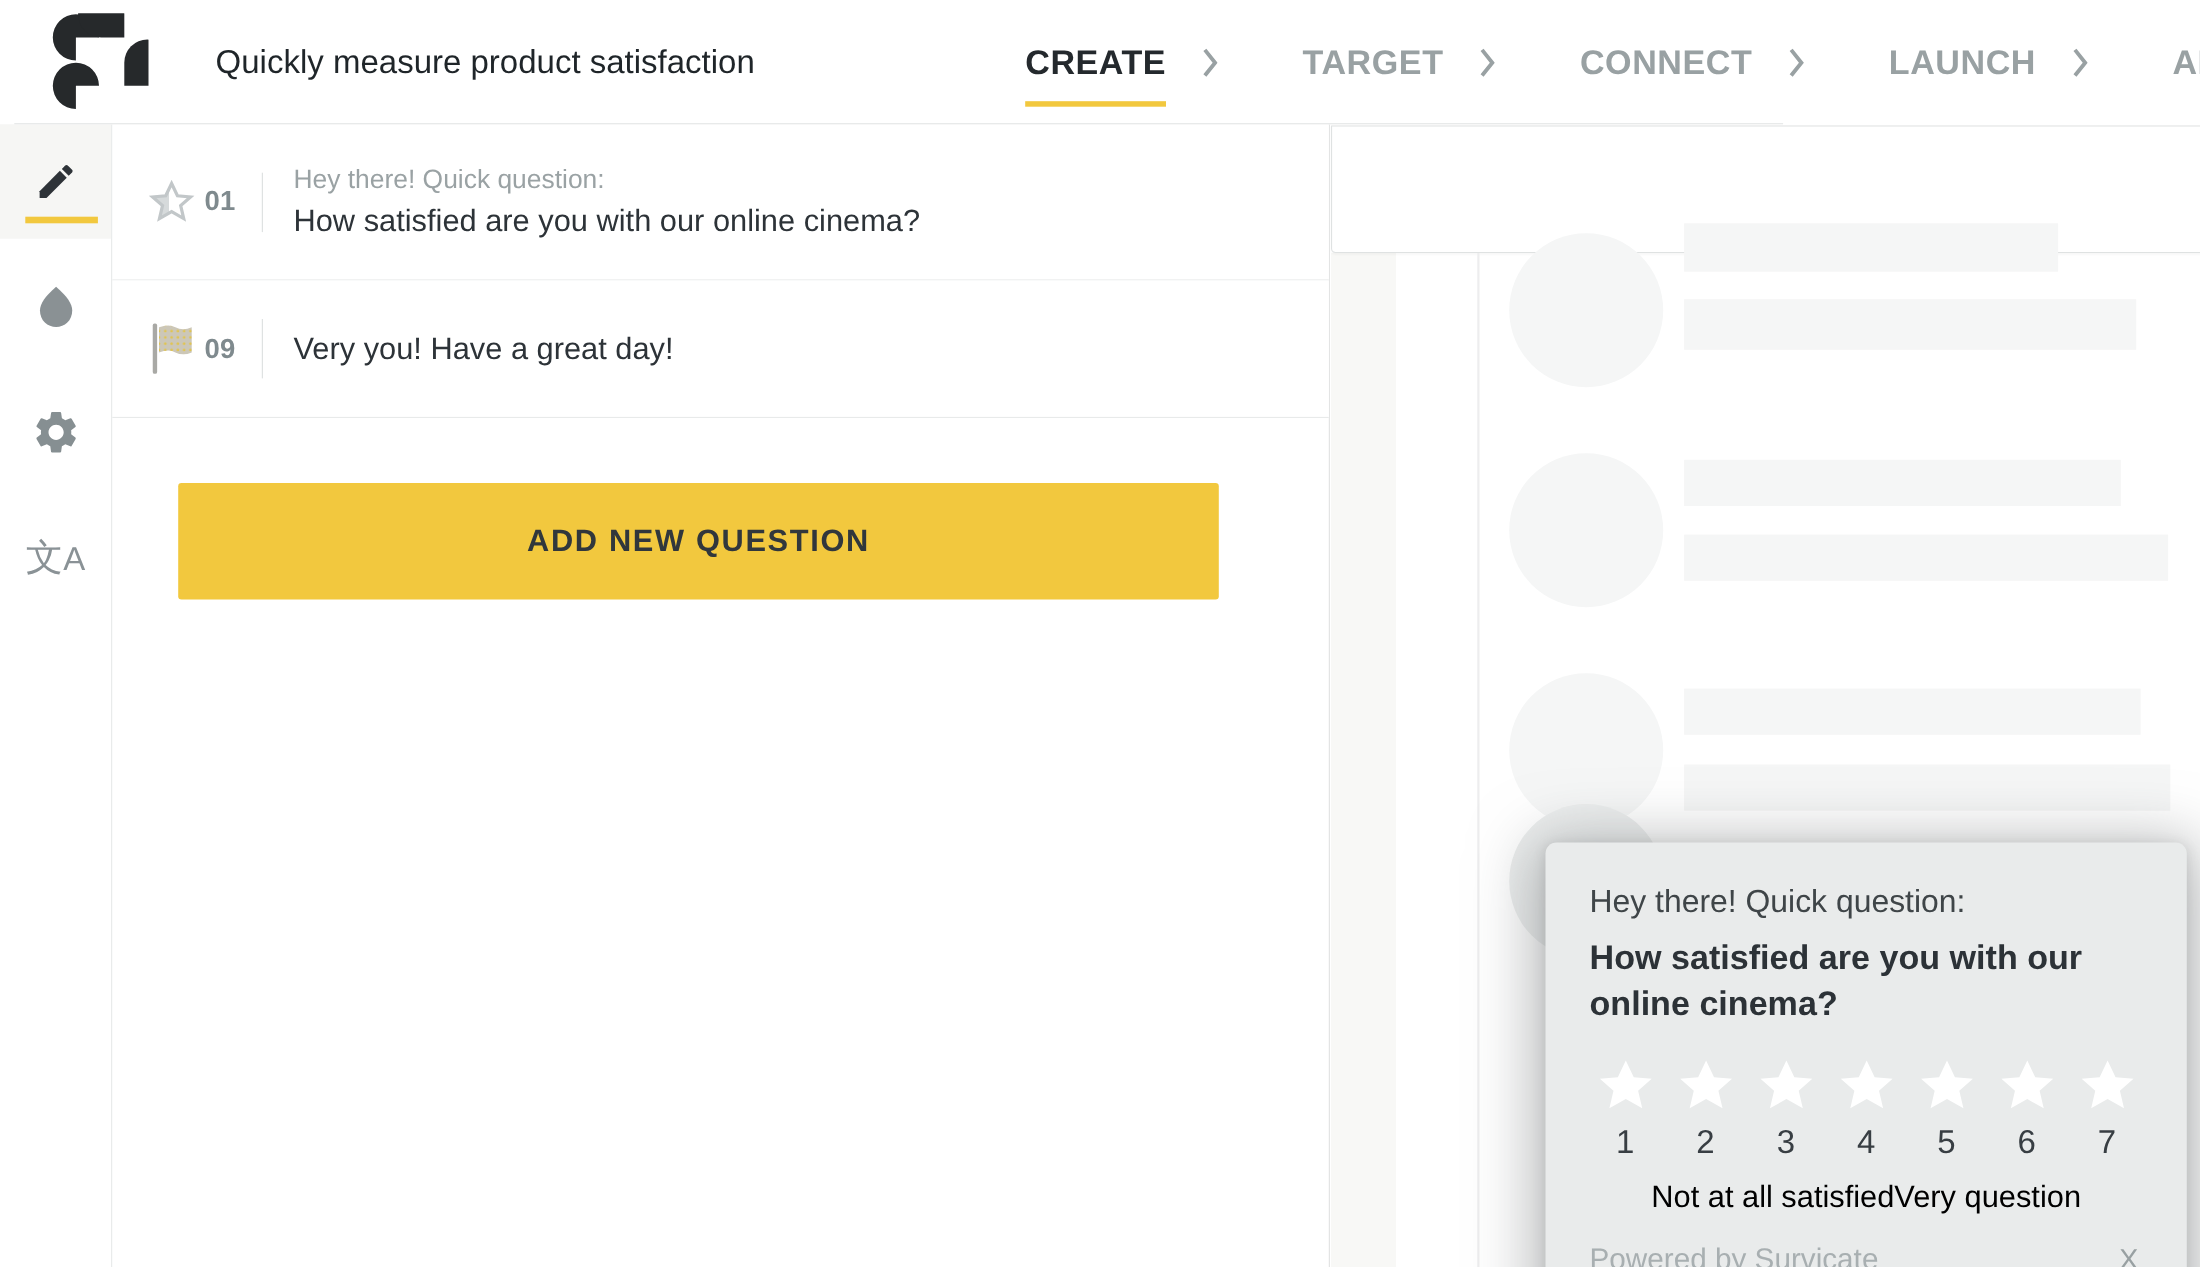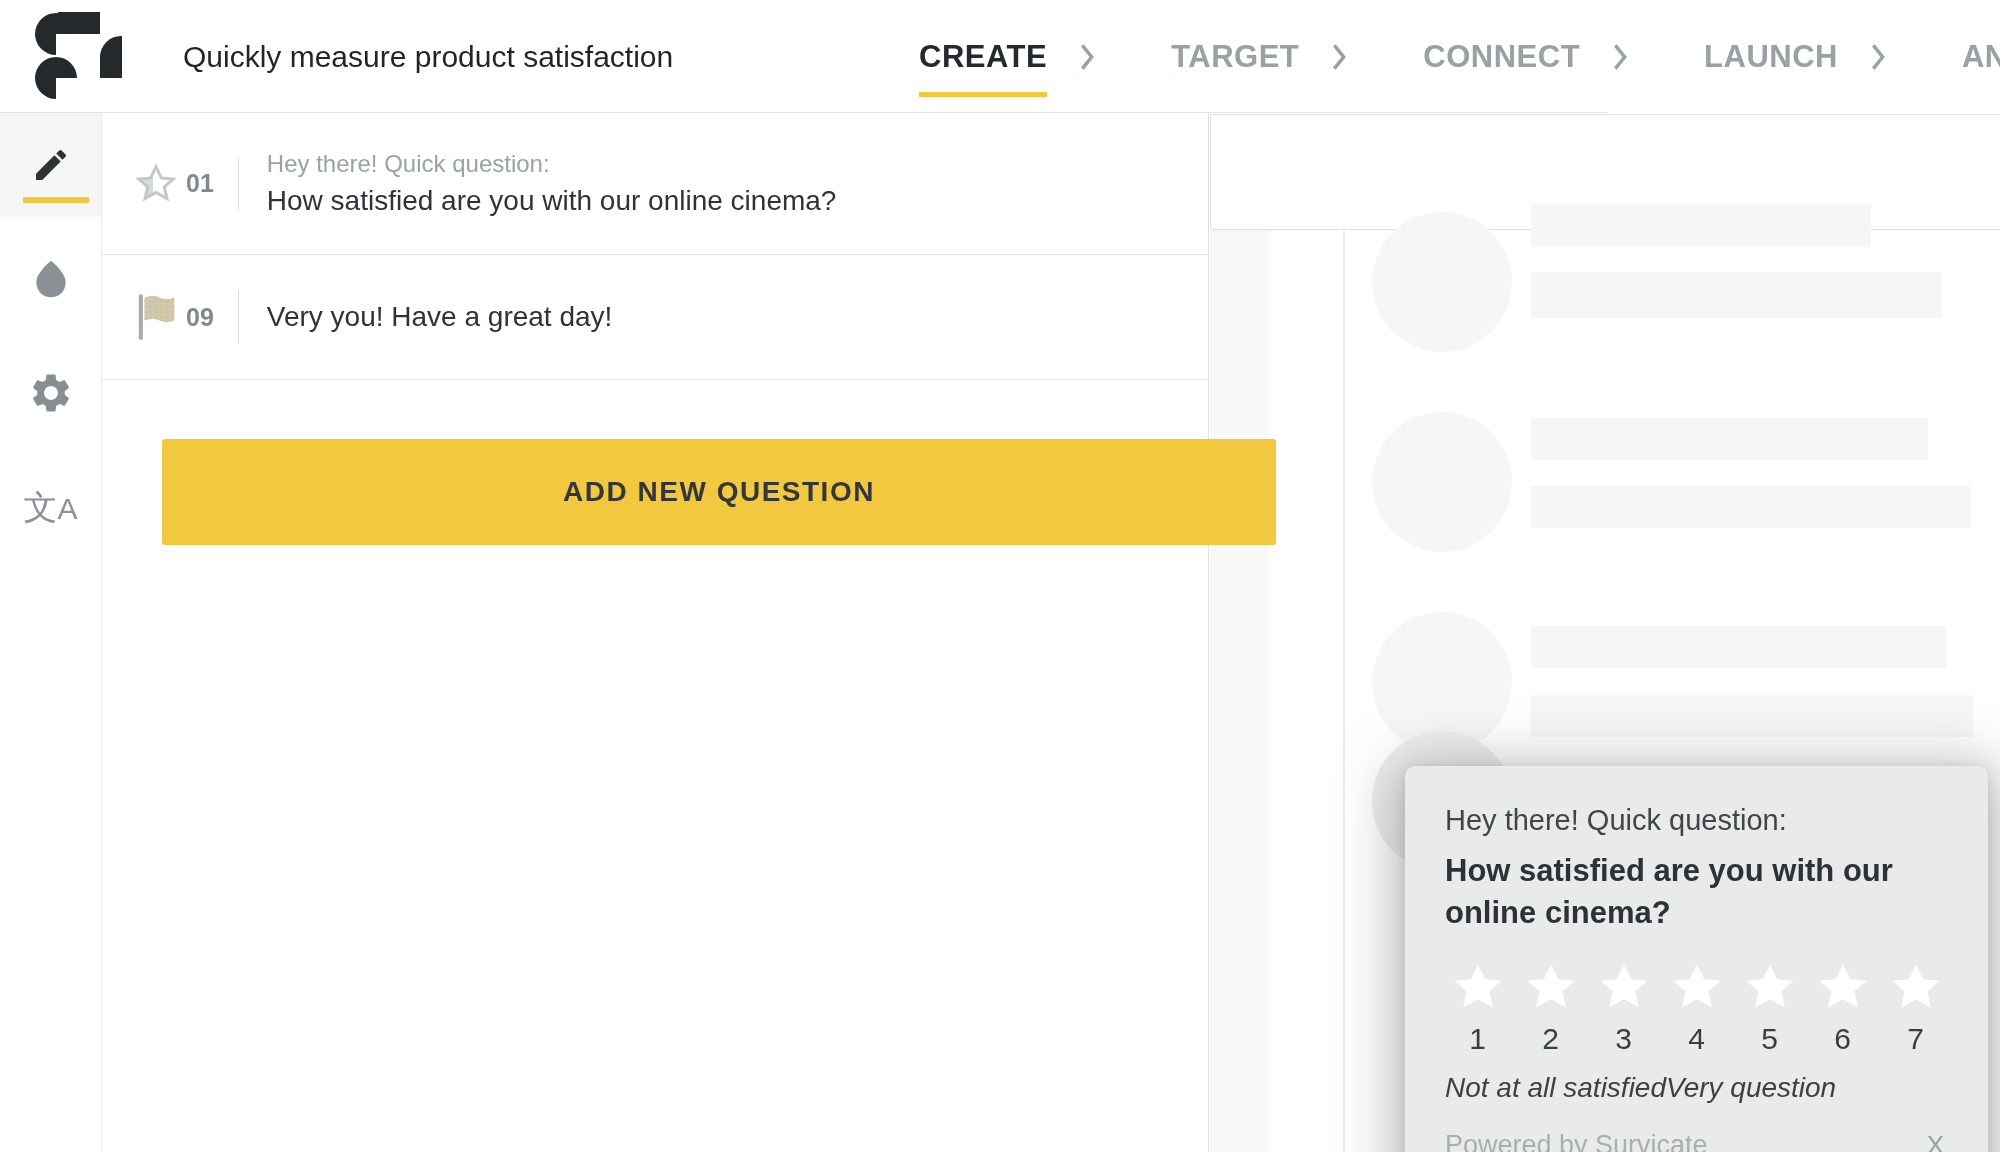--- a/index.html
+++ b/index.html
@@ -1,20 +1,20 @@
 <!DOCTYPE html>
 <html><head>
 <meta charset="utf-8">
 <style>
   * { margin:0; padding:0; box-sizing:border-box; }
   html,body { width:2000px; height:1152px; overflow:hidden; background:#ffffff;
               font-family:"Liberation Sans", sans-serif; }
 
   
-  .topbar { position:absolute; left:0; top:0; width:1608px; height:113px;
+  .topbar { position:absolute; left:13px; top:0; width:1608px; height:113px;
             background:#ffffff; border-bottom:1px solid #e3e5e5; z-index:5; }
   .logo { position:absolute; left:34px; top:12px; width:88px; height:88px; }
   .app-title { position:absolute; left:183px; top:0; height:113px; display:flex; align-items:center;
                font-size:30px; color:#1f2529; }
   .steps { position:absolute; left:875px; top:0; height:113px; display:flex; align-items:center;
            column-gap:33px; }
   .step { position:relative; font-size:31px; font-weight:600; letter-spacing:.5px;
           color:#99a1a3; text-transform:uppercase; padding:4px 0; cursor:pointer;margin-left:44px; }
   .step.active { color:#24292d; font-weight:700; }
   .step.active::after { content:""; position:absolute; left:0; right:0; bottom:-18px;
@@ -39,21 +39,21 @@
                 background:#ffffff; border-right:1px solid #e0e2e2; z-index:3; }
   .qrow { display:flex; align-items:center; padding-left:30px;
           border-bottom:1px solid #e8eaea; cursor:pointer; background:#fff; }
   .qrow.r1 { height:142px; } .qrow.r2 { height:138px; } .qrow.r3 { height:125px; }
   .qicon { width:48px; display:flex; justify-content:center; flex:none; }
   .qnum { font-size:25px; font-weight:700; color:#7f8a8e; margin-left:6px; flex:none; }
   .qdiv { width:1px; height:54px; background:#dcdfdf; margin:0 28px 0 24px; flex:none; }
   .qintro { font-size:24px; color:#9aa2a4; line-height:34px; }
   .qtext { font-size:28px; color:#2d3338; line-height:40px; }
 
-  .add-btn { display:block; margin:59px 0 0 60px; width:1114px; height:106px;
+  .add-btn { display:block; margin:59px 0 0 60px; width:946px; height:106px;
              background:#f2c83e; border:none; border-radius:3px; cursor:pointer;
              font-family:"Liberation Sans", sans-serif;
              font-size:28px; font-weight:700; letter-spacing:1.5px; color:#31373c; }
 
   
   .preview { position:absolute; left:1209px; top:113px; right:0; bottom:0;
              background:#ffffff; z-index:1; }
   .pv-strip { position:absolute; left:1px; top:117px; width:59px; bottom:0; background:#f8f8f6; }
   .pv-topbox { position:absolute; left:1px; top:1px; right:-4px; height:116px;
                background:#ffffff; border:1px solid #dfe2e2;
@@ -70,22 +70,22 @@
           padding:34px 40px 0 40px; }
   .card-intro { font-size:29px; color:#3f4548; line-height:40px; }
   .card-question { margin-top:10px; max-width:500px; font-size:31px; font-weight:700;
                    color:#2c3237; line-height:42px; }
   .star-row, .num-row { display:flex; margin:0 -4px; }
   .star-row { margin-top:26px; }
   .star-col, .num-col { width:73px; display:flex; justify-content:center; }
   .star-col { cursor:pointer; }
   .num-row { margin-top:6px; }
   .num-col { font-size:30px; color:#383e43; }
-  .scale-labels { display:flex; justify-content:flex-start; margin-top:16px;
-                  font-size:28px; color:#404040;font-style:italic; }
+  .scale-labels { display:flex; justify-content:center; margin-top:16px;
+                  font-size:28px; color:#000000; }
   .card-footer { display:flex; justify-content:space-between; align-items:center; margin-top:26px; }
   .powered { font-size:27px; color:#a8afb1; }
   .close-x { font-size:26px; color:#98a0a2; cursor:pointer; padding:0 4px; }
 </style>
 </head>
 <body>
 
 <div class="topbar">
   <svg class="logo" viewBox="0 0 88 88">
     <g fill="#26292b">

